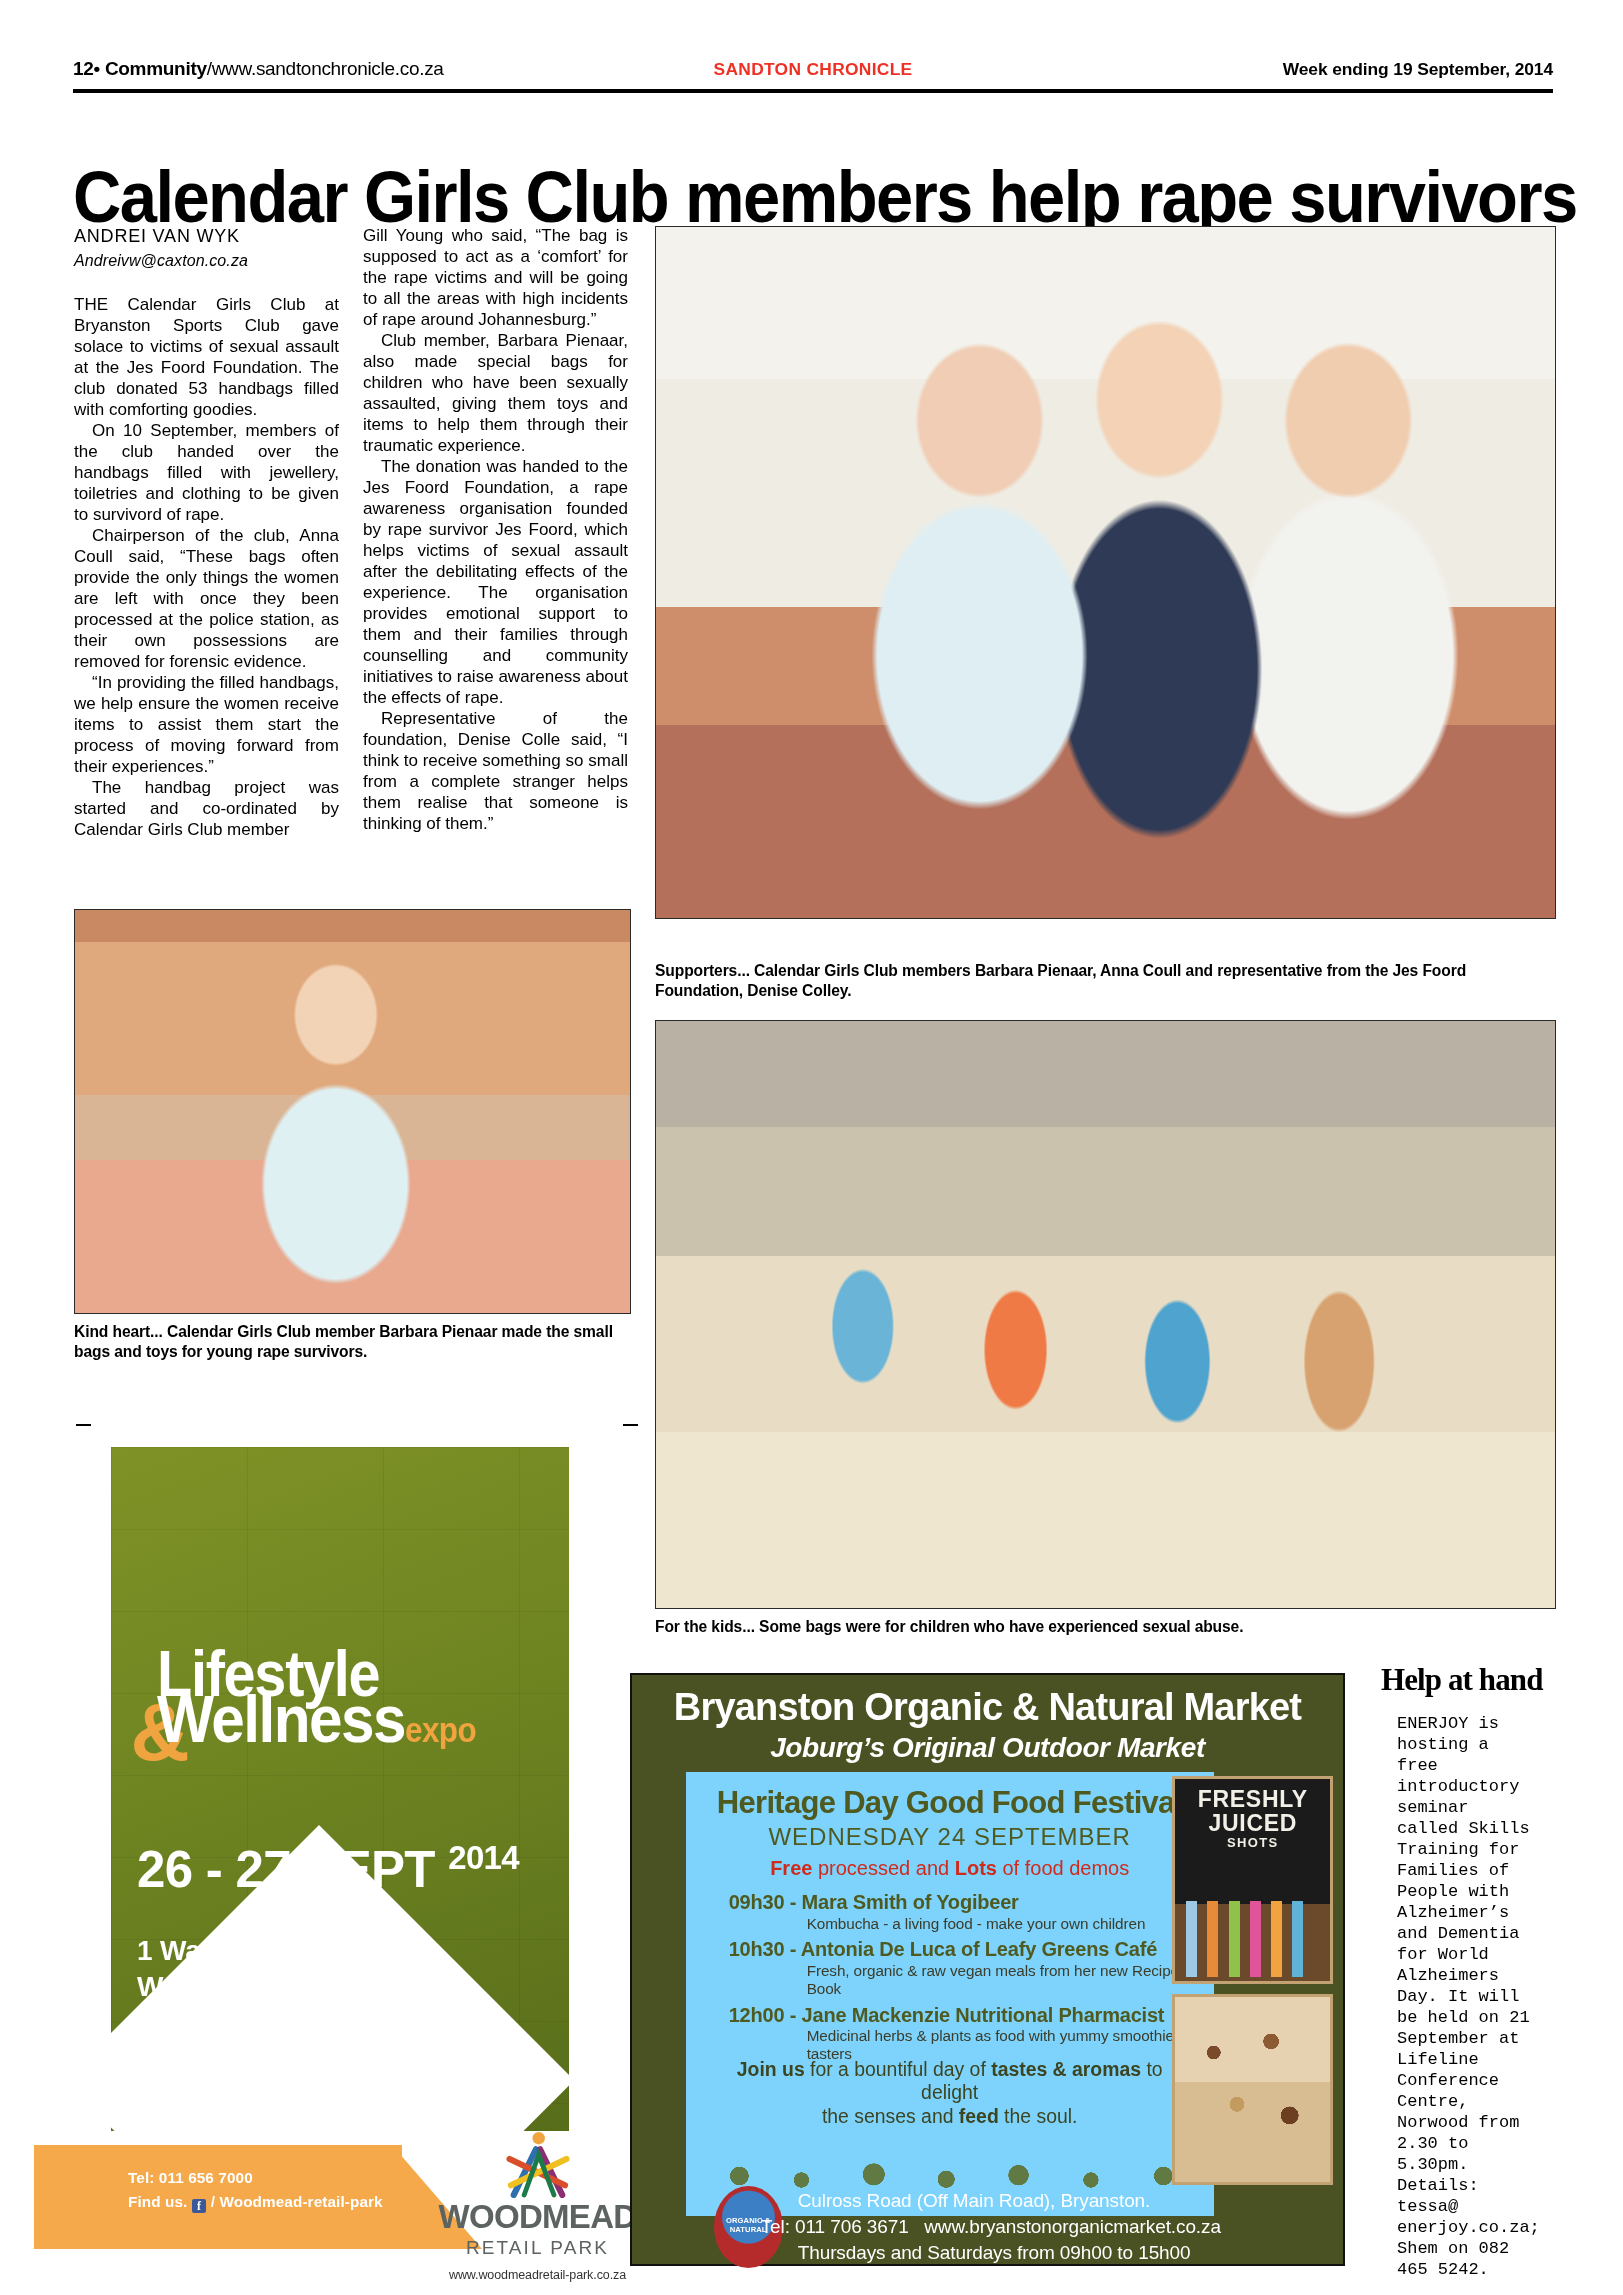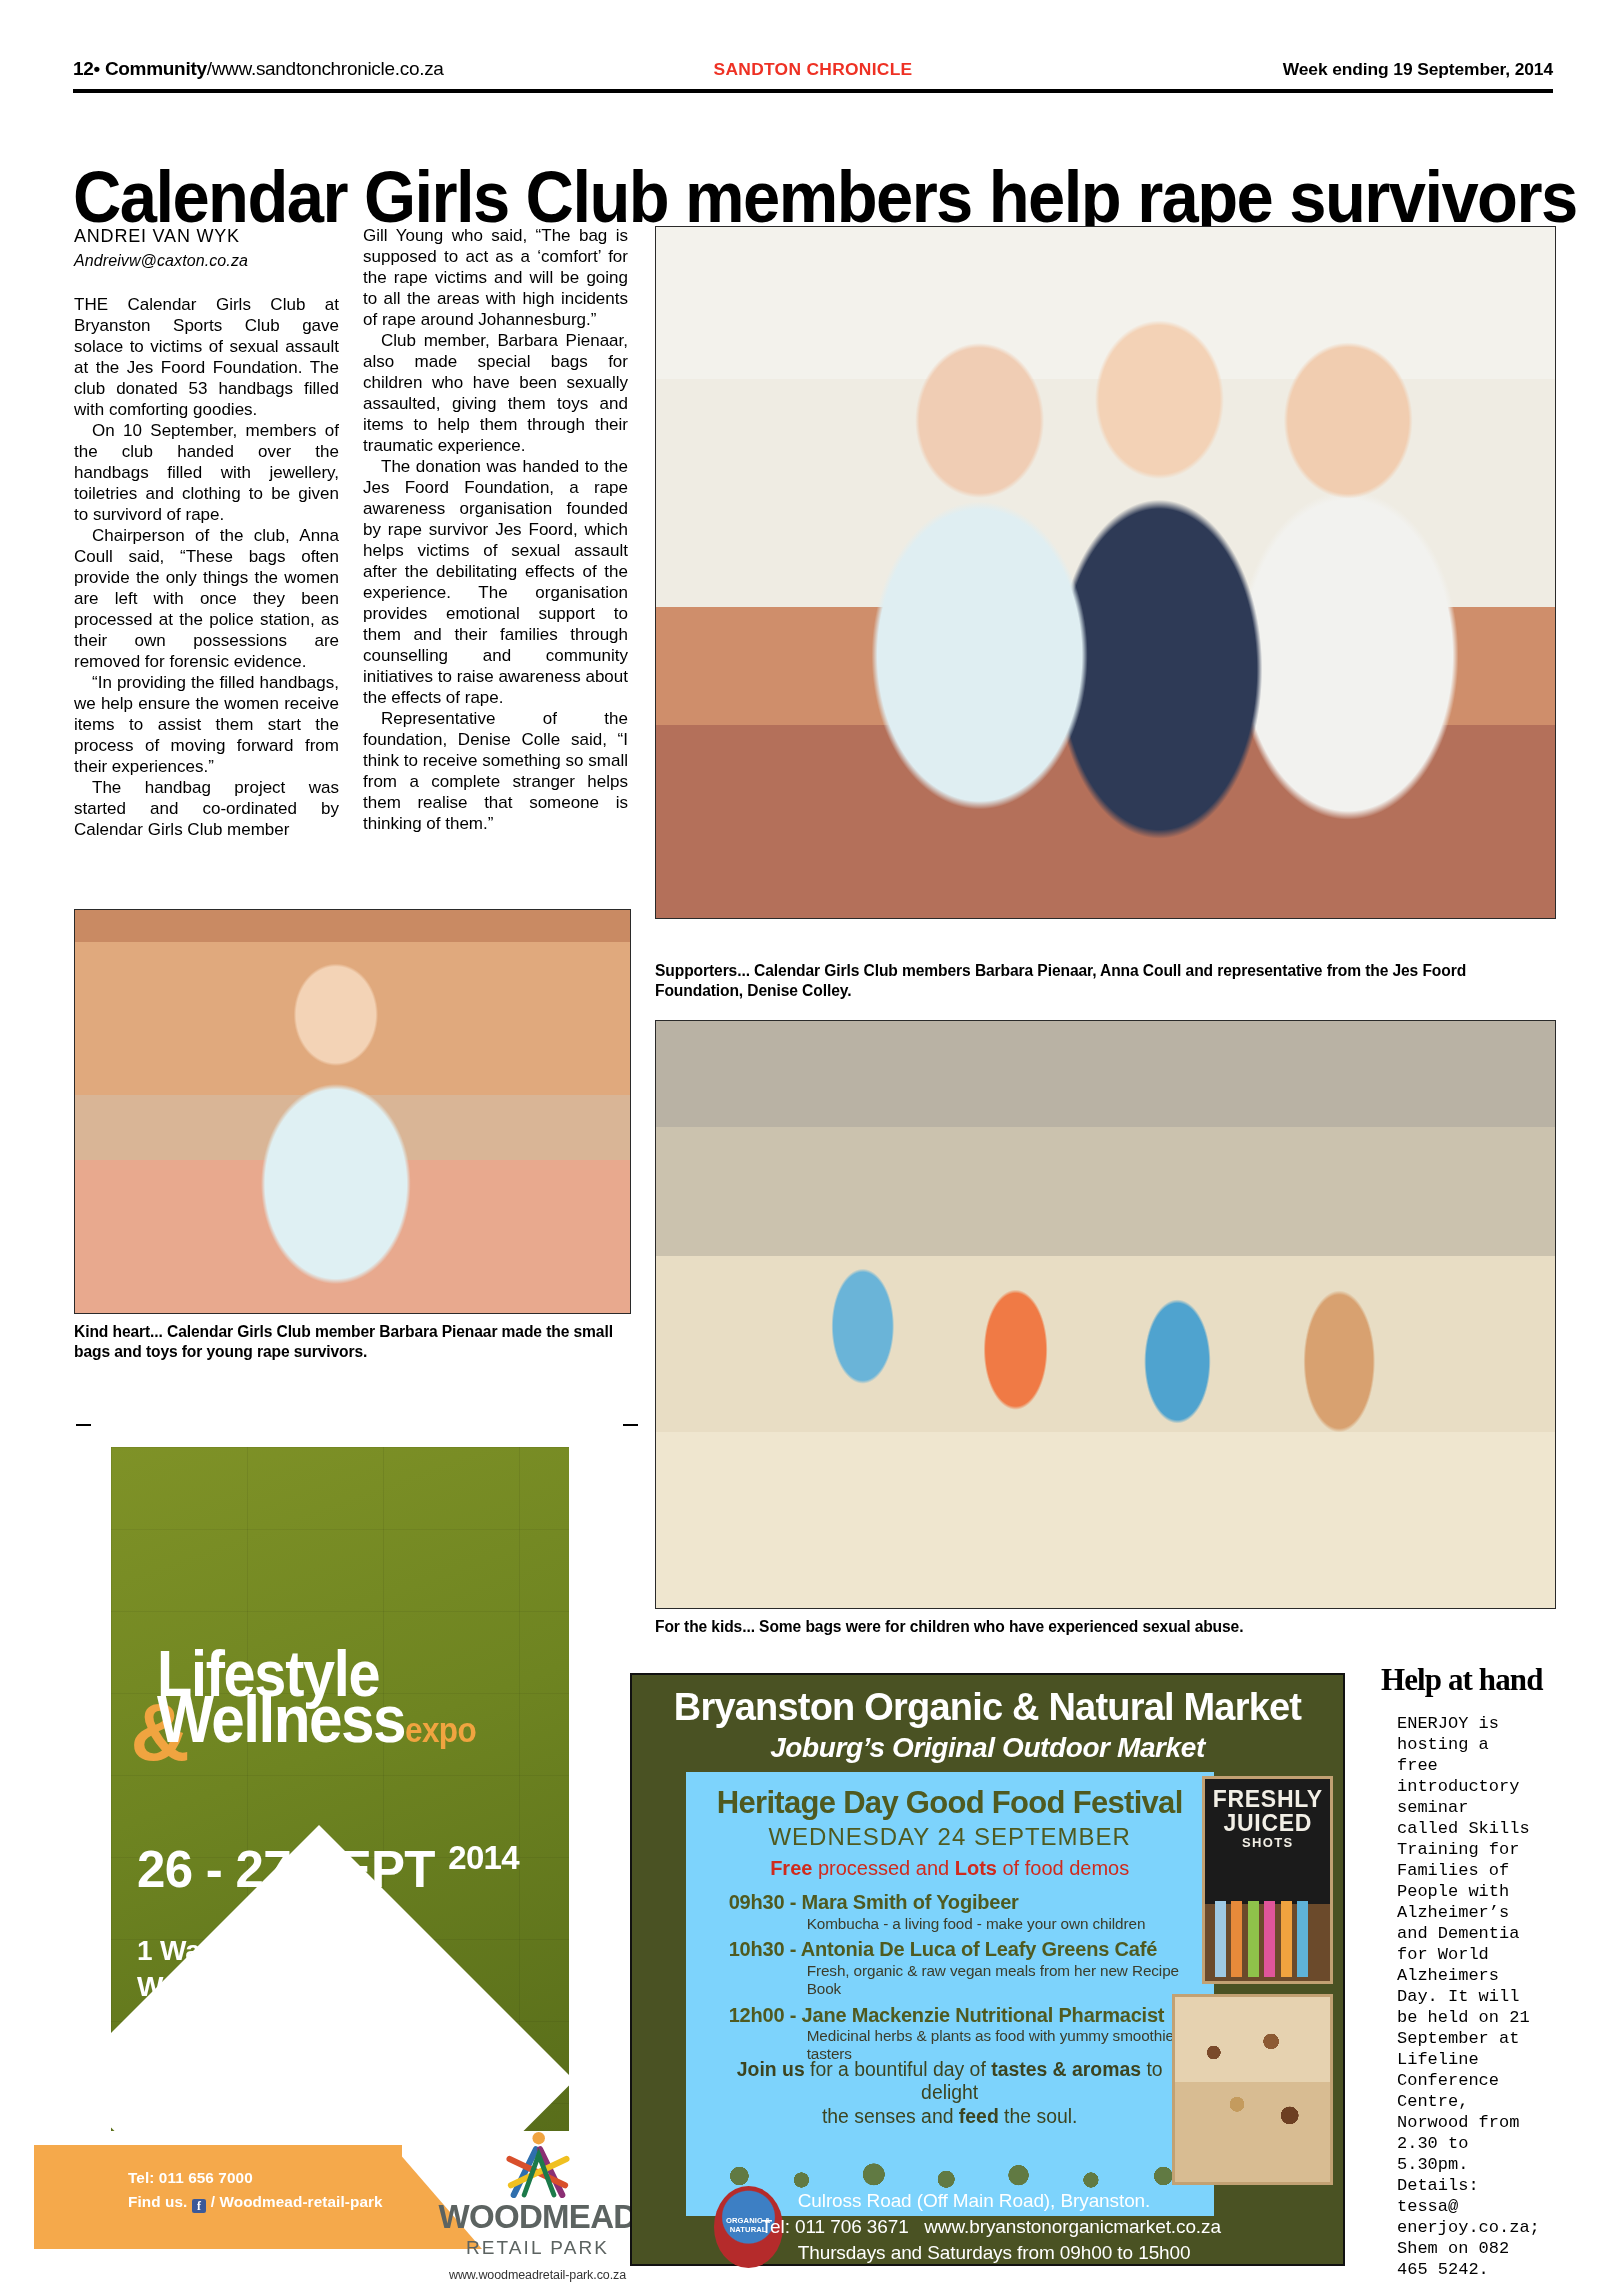--- a/index.html
+++ b/index.html
@@ -112,21 +112,21 @@
   .bm-veg{position:absolute;left:12.5px;top:340px;width:517px;height:80px;
     background:
       radial-gradient(circle 15.3px at 8% 80%, #5d6b23 0 60%, transparent 62%),
       radial-gradient(circle 12.5px at 20% 85%, #5d6b23 0 60%, transparent 62%),
       radial-gradient(circle 18px at 34% 78%, #5d6b23 0 60%, transparent 62%),
       radial-gradient(circle 14px at 48% 84%, #5d6b23 0 60%, transparent 62%),
       radial-gradient(circle 16.7px at 62% 79%, #5d6b23 0 60%, transparent 62%),
       radial-gradient(circle 12.5px at 76% 85%, #5d6b23 0 60%, transparent 62%),
       radial-gradient(circle 15.3px at 90% 80%, #5d6b23 0 60%, transparent 62%);
     opacity:.85;}
-  .bm-photo1{position:absolute;right:9.7px;top:101px;width:131px;height:208px;border:3.5px solid #c2a173;box-sizing:border-box;overflow:hidden;
+  .bm-photo1{position:absolute;right:9.7px;top:101px;width:161px;height:208px;border:3.5px solid #c2a173;box-sizing:border-box;overflow:hidden;
     background:linear-gradient(#1b1b1b 0 62%, #6b4a2b 62% 100%);}
   .bm-photo1 .chalk{position:absolute;left:0;right:0;top:8.3px;text-align:center;color:#f2efe6;font-size:23px;font-weight:700;letter-spacing:0.7px;line-height:1.05;font-family:"Liberation Sans Narrow","Liberation Sans",sans-serif;}
   .bm-photo1 .chalk small{display:block;font-size:13px;letter-spacing:1.4px;}
   .bm-photo1 .bottles{position:absolute;left:5.6px;right:5.6px;bottom:4.2px;height:76px;
     background:
       linear-gradient(#9ec9e4 0 100%) 4% 0/11px 100% no-repeat,
       linear-gradient(#e78a3a 0 100%) 20% 0/11px 100% no-repeat,
       linear-gradient(#8fc24a 0 100%) 36% 0/11px 100% no-repeat,
       linear-gradient(#e0559a 0 100%) 52% 0/11px 100% no-repeat,
       linear-gradient(#f0a33f 0 100%) 68% 0/11px 100% no-repeat,

